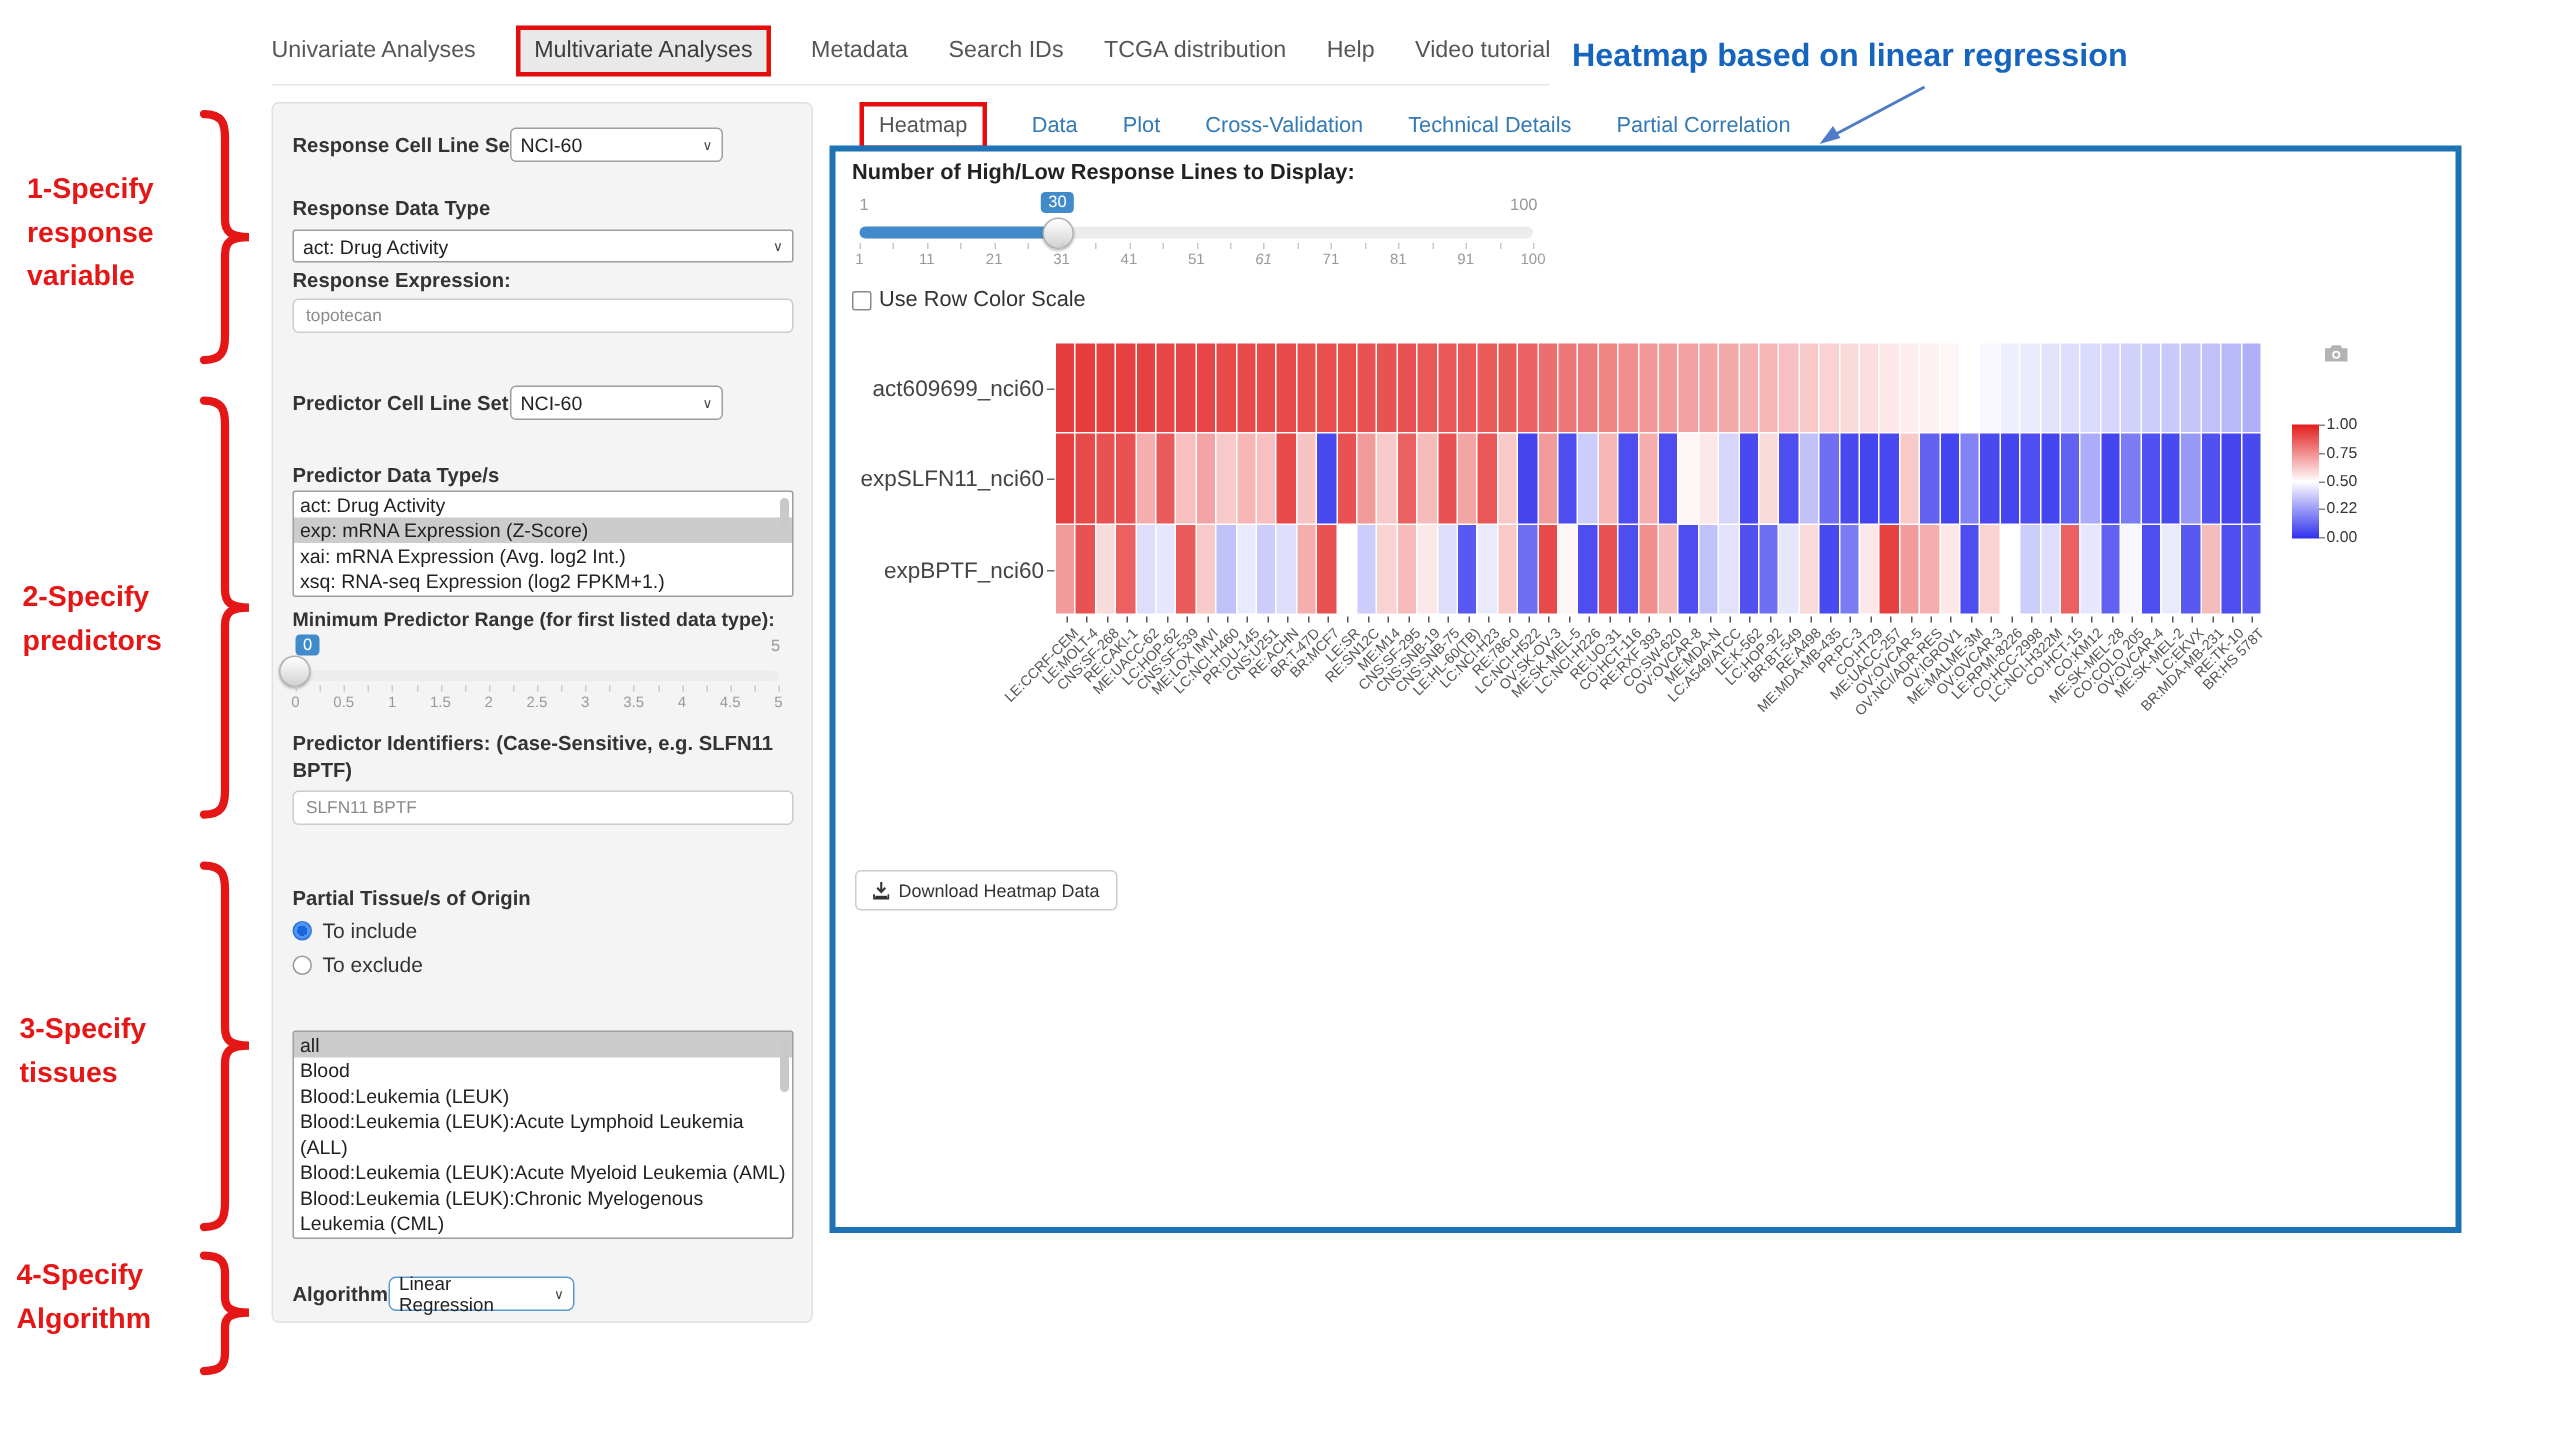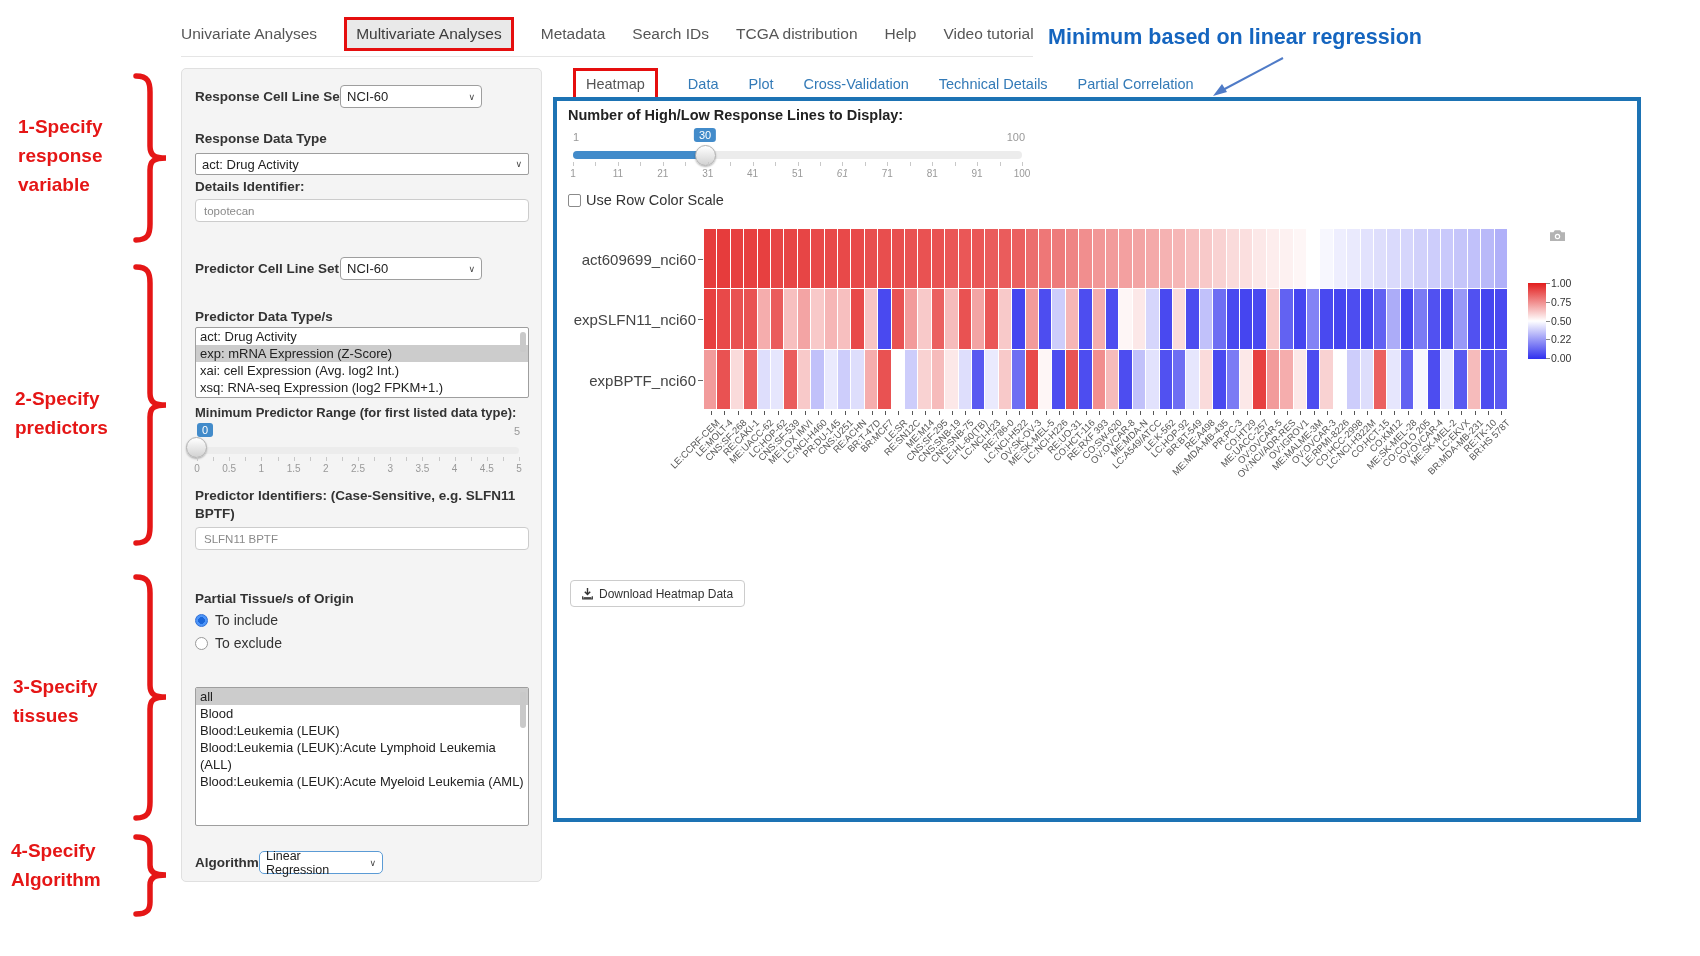--- a/index.html
+++ b/index.html
@@ -92,21 +92,21 @@
       <div class="nav-item">Univariate Analyses</div>
       <div class="nav-item active">Multivariate Analyses</div>
       <div class="nav-item">Metadata</div>
       <div class="nav-item">Search IDs</div>
       <div class="nav-item">TCGA distribution</div>
       <div class="nav-item">Help</div>
       <div class="nav-item">Video tutorial</div>
     </div>
   <div id="nav-line"></div>
 
-  <div id="page-title">Minimum based on linear regression</div>
+  <div id="page-title">Heatmap based on linear regression</div>
   <svg id="arrow" style="position:absolute;left:1205px;top:50px;" width="90" height="50">
     <line x1="78" y1="8" x2="14" y2="42" stroke="#4f7bc7" stroke-width="2"></line>
     <polygon points="8,46 22,42 17,34" fill="#4f7bc7"></polygon>
   </svg>
 
   <div class="step" id="step0" style="left:18px;top:112px;">1-Specify<br>response<br>variable</div>
   <div class="step" id="step1" style="left:15px;top:384px;">2-Specify<br>predictors</div>
   <div class="step" id="step2" style="left:13px;top:672px;">3-Specify<br>tissues</div>
   <div class="step" id="step3" style="left:11px;top:836px;">4-Specify<br>Algorithm</div>
 
@@ -129,36 +129,36 @@
       <span>NCI-60</span>
       <span class="chev">∨</span>
     </div>
 
     <div class="lbl" style="left:13px;top:62px;">Response Data Type</div>
     <div class="sel" style="left:13px;top:84px;width:334px;height:22px;border-radius:2px;">
       <span>act: Drug Activity</span>
       <span class="chev">∨</span>
     </div>
 
-    <div class="lbl" style="left:13px;top:110px;">Details Identifier:</div>
+    <div class="lbl" style="left:13px;top:110px;">Response Expression:</div>
     <div class="tinput" style="left:13px;top:130px;width:334px;height:23px;">
       <span>topotecan</span>
     </div>
 
     <div class="lbl" style="left:13px;top:192px;">Predictor Cell Line Set</div>
     <div class="sel" style="left:158px;top:188px;width:142px;height:23px;">
       <span>NCI-60</span>
       <span class="chev">∨</span>
     </div>
 
     <div class="lbl" style="left:13px;top:240px;">Predictor Data Type/s</div>
     <div class="listbox" id="predictor-list" style="left:13px;top:258px;width:334px;height:71px;">
       <div class="opt">act: Drug Activity</div>
         <div class="opt selected">exp: mRNA Expression (Z-Score)</div>
-        <div class="opt">xai: cell Expression (Avg. log2 Int.)</div>
+        <div class="opt">xai: mRNA Expression (Avg. log2 Int.)</div>
         <div class="opt">xsq: RNA-seq Expression (log2 FPKM+1.)</div>
         <div class="scrollthumb" style="right:2px;top:4px;height:20px;"></div>
     </div>
 
     <div class="lbl" style="left:13px;top:336px;font-size:13px;">Minimum Predictor Range (for first listed data type):</div>
     <div class="chip" style="left:15px;top:354px;">0</div>
     <div class="minmax" style="left:332px;top:356px;">5</div>
     <div class="track" style="left:15px;top:378px;width:322px;height:7px;"></div>
     <div class="handle" style="left:4px;top:368px;"></div>
     <div class="grid" id="grid-b" style="left:15px;top:388px;width:322px;height:20px;">
@@ -208,20 +208,21 @@
         <div class="radio off" style="left: 13px; top: 568px;"></div>
         <div class="radiolbl" style="left: 33px; top: 566px;">To exclude</div>
       </div>
 
     <div class="listbox" id="tissue-list" style="left:13px;top:618px;width:334px;height:139px;">
       <div class="opt selected">all</div>
         <div class="opt">Blood</div>
         <div class="opt">Blood:Leukemia (LEUK)</div>
         <div class="opt">Blood:Leukemia (LEUK):Acute Lymphoid Leukemia (ALL)</div>
         <div class="opt">Blood:Leukemia (LEUK):Acute Myeloid Leukemia (AML)</div>
+        <div class="opt">Blood:Leukemia (LEUK):Chronic Myelogenous Leukemia (CML)</div>
         <div class="scrollthumb" style="right:2px;top:4px;height:36px;"></div>
     </div>
 
     <div class="lbl" style="left:13px;top:786px;">Algorithm</div>
     <div class="sel" style="left:77px;top:782px;width:124px;height:23px;border:1.5px solid #5b9bd5;border-radius:5px;font-size:12.5px;">
       <span>Linear Regression</span>
       <span class="chev">∨</span>
     </div>
   </div>
 

